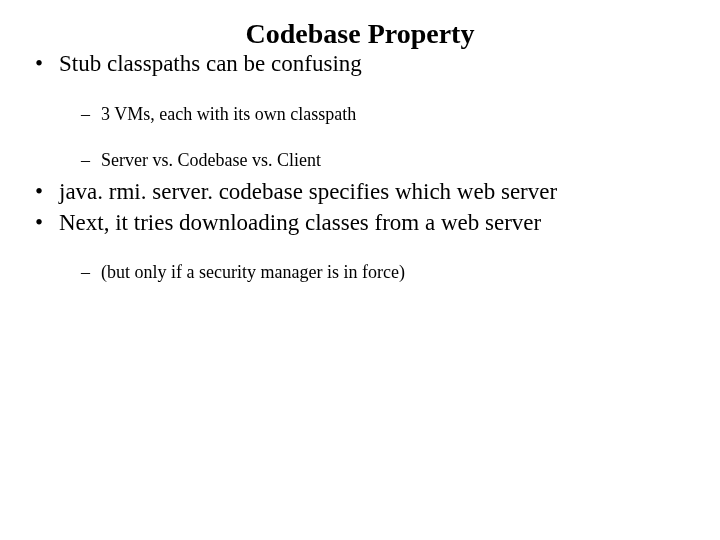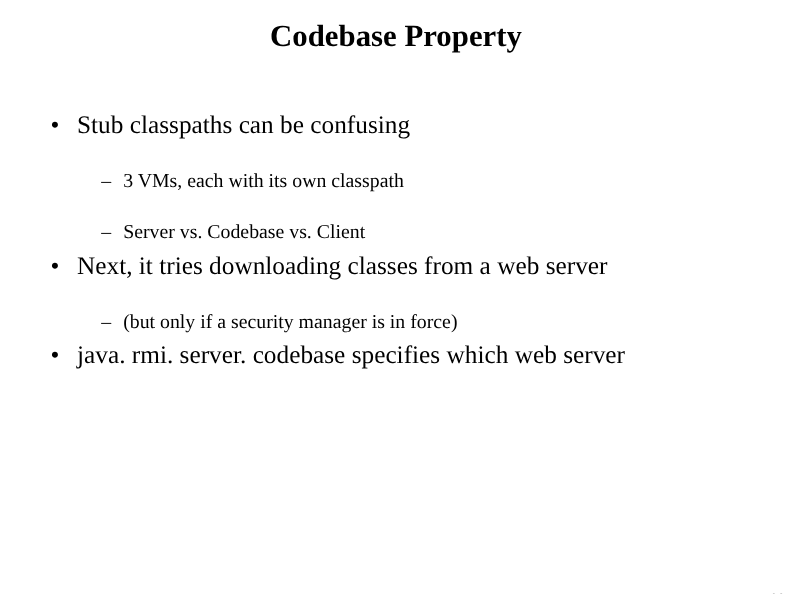--- a/index.html
+++ b/index.html
@@ -17,24 +17,23 @@
     width: 720px;
     height: 540px;
     position: relative;
     box-sizing: border-box;
   }
   .title {
     font-size: 28px;
     font-weight: bold;
     text-align: center;
     margin-top: 18px;
-    margin-bottom: 50px;
   }
   .content {
-    padding-left: 42px;
+    padding-left: 31px;
     padding-right: 40px;
   }
   ul.level1 {
     list-style: none;
     padding-left: 0;
     margin: 0;
   }
   ul.level1 > li {
     font-size: 23px;
     line-height: 1.25;
@@ -83,24 +82,24 @@
   <div class="content">
     <ul class="level1">
       <li>
         <span>Stub classpaths can be confusing</span>
         <ul class="level2">
           <li><span>3 VMs, each with its own classpath</span></li>
           <li><span>Server vs. Codebase vs. Client</span></li>
         </ul>
       </li>
       <li>
+        <span>java. rmi. server. codebase specifies which web server</span>
+      </li>
+      <li>
         <span>Next, it tries downloading classes from a web server</span>
         <ul class="level2">
           <li><span>(but only if a security manager is in force)</span></li>
         </ul>
-      </li>
-      <li>
-        <span>java. rmi. server. codebase specifies which web server</span>
       </li>
     </ul>
   </div>
   <div class="page-number">82</div>
 </div>
 
 </body></html>

